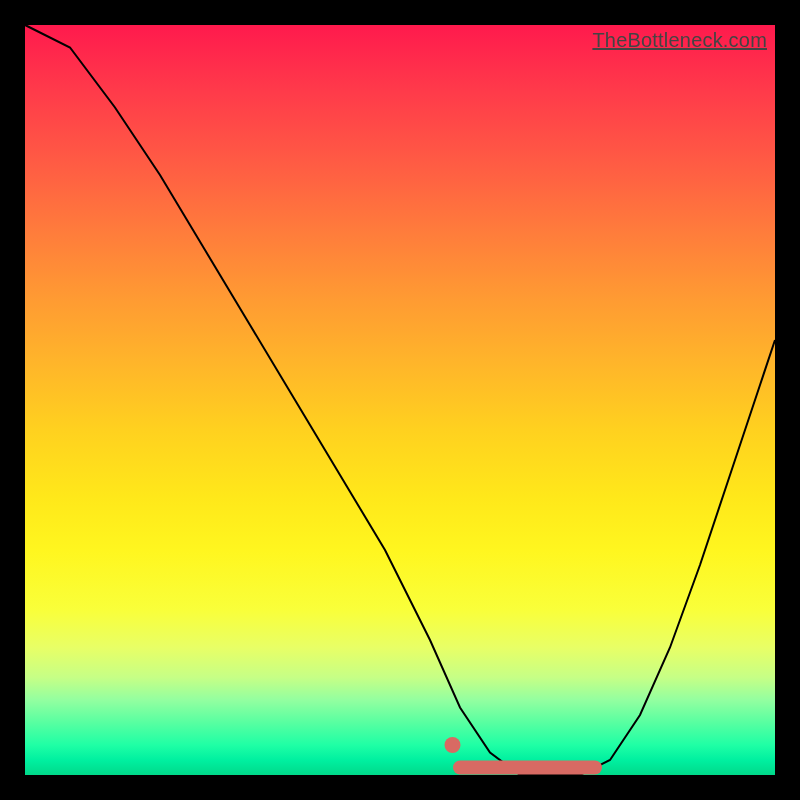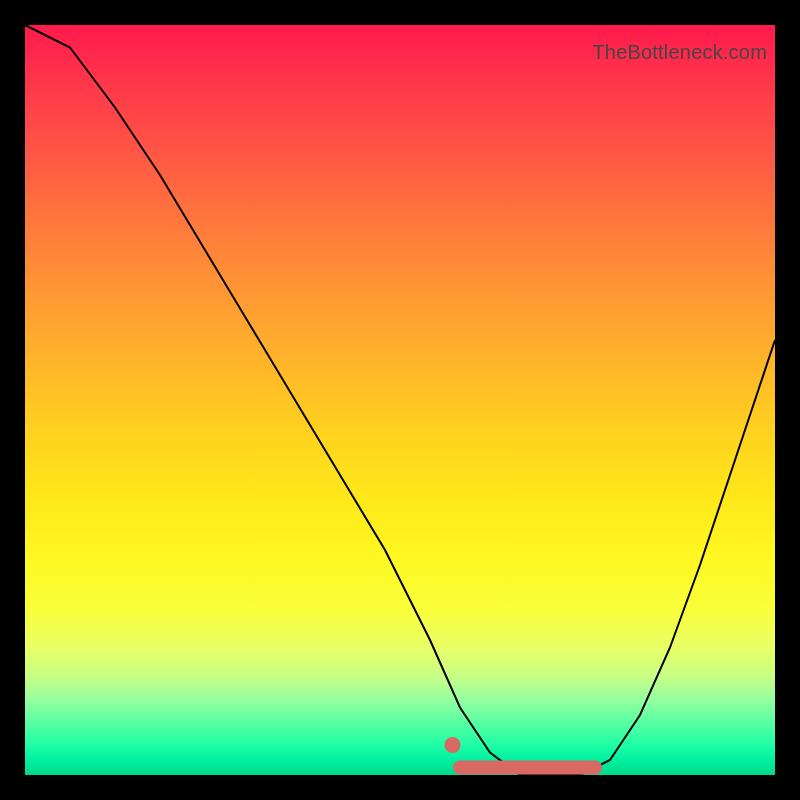--- a/index.html
+++ b/index.html
@@ -40,26 +40,27 @@
       #c6ff86 87%,
       #93ffa0 90%,
       #58ffa1 93%,
       #1fffa5 96%,
       #00f0a0 98%,
       #00d98a 100%
     );
   }
   .watermark {
     position: absolute;
-    top: 16px;
+    top: 4px;
     right: 8px;
     color: #444;
     font-size: 20px;
     font-weight: 500;
     letter-spacing: 0.2px;
+    text-decoration: underline;
   }
   svg.curve {
     position: absolute;
     left: 0;
     top: 0;
     width: 750px;
     height: 750px;
     overflow: visible;
   }
   .line {

